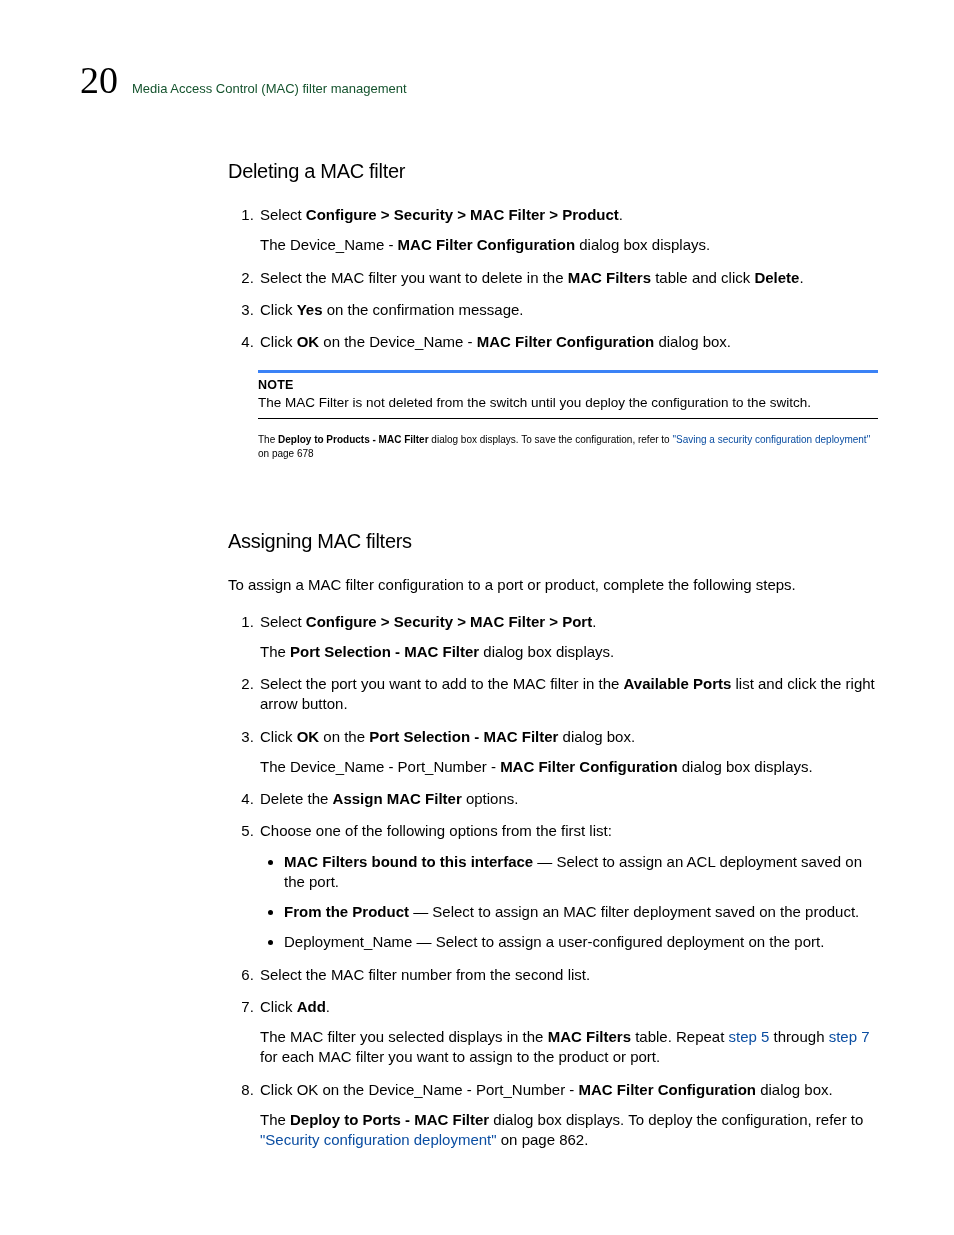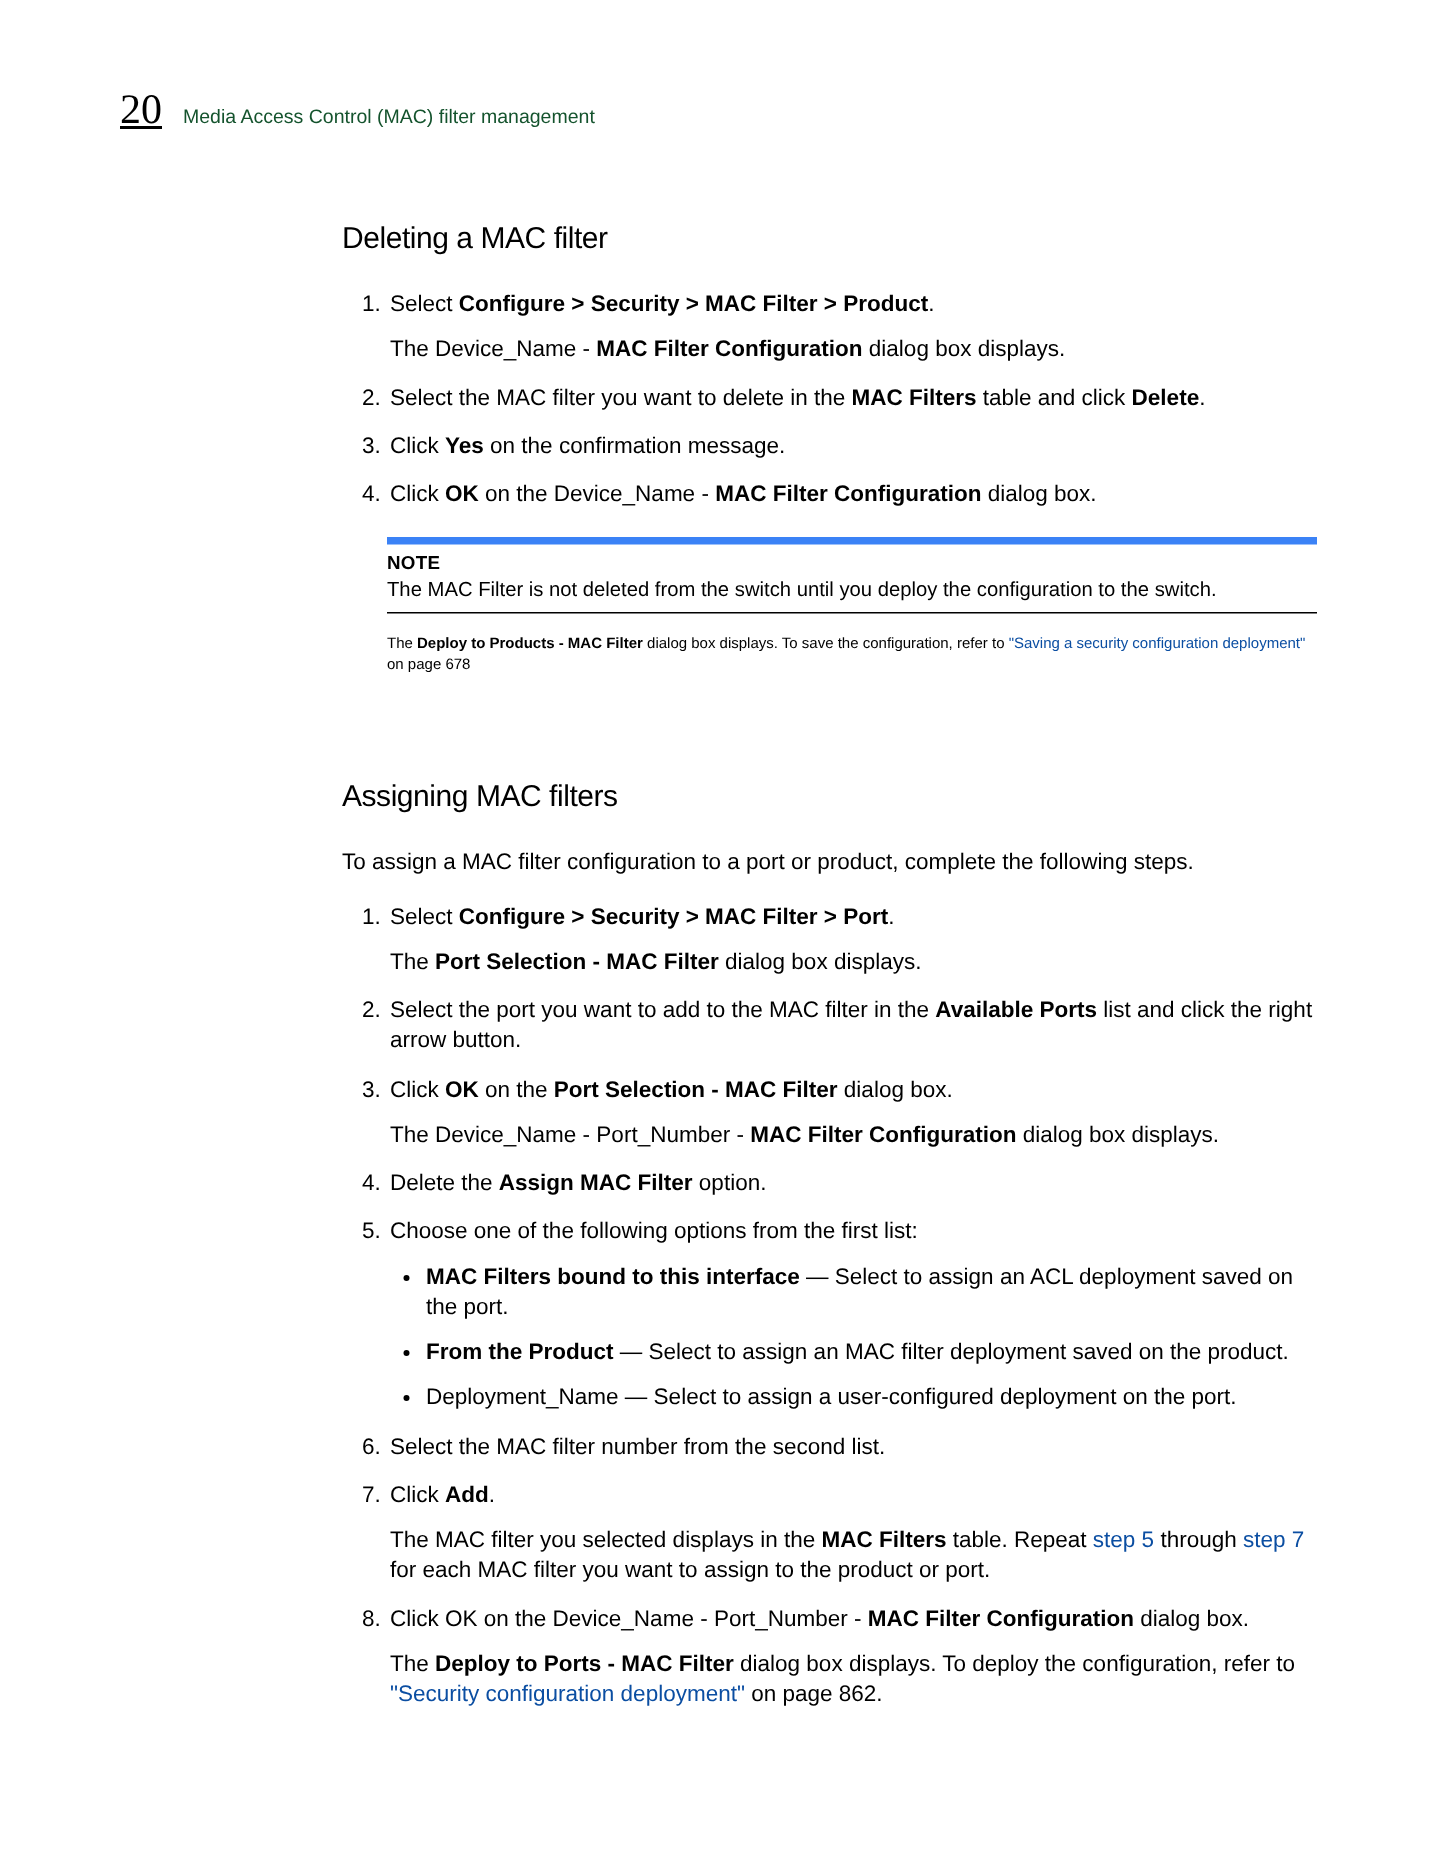--- a/index.html
+++ b/index.html
@@ -19,23 +19,22 @@
     padding: 58px 80px 60px 80px;
   }
   .header {
     display: flex;
     align-items: baseline;
     gap: 14px;
     margin-bottom: 58px;
   }
   .chapnum {
     font-family: Georgia, 'Times New Roman', serif;
-    font-size: 28px;
+    font-size: 38px;
     font-weight: 400;
-    text-decoration: underline;
   }
   .breadcrumb {
     font-size: 13px;
     color: #14532d;
   }
   .content {
     margin-left: 148px;
     width: 650px;
   }
   h2.section {
@@ -69,21 +68,21 @@
     margin: 10px 0 0 0;
   }
   ul.bullets > li {
     margin-bottom: 10px;
   }
   .b { font-weight: 700; }
   .i { }
   .link { color: #0b4ea2; }
   .notebox {
     margin: 18px 0 14px 30px;
-    border-top: 5px solid #3b82f6;
+    border-top: 3px solid #3b82f6;
     border-bottom: 1px solid #000;
     padding: 4px 0 6px 0;
     font-size: 13.5px;
     line-height: 1.35;
   }
   .notebox .nlabel {
     font-weight: 700;
     font-size: 12.5px;
     letter-spacing: 0.2px;
   }
@@ -151,21 +150,21 @@
       <li>
         <span>Select the port you want to add to the MAC filter in the </span><span class="b">Available Ports</span><span> list and click the right arrow button.</span>
       </li>
       <li>
         <span>Click </span><span class="b">OK</span><span> on the </span><span class="b">Port Selection - MAC Filter</span><span> dialog box.</span>
         <p class="sub">
           <span>The </span><span class="i">Device_Name</span><span> - </span><span class="i">Port_Number</span><span> - </span><span class="b">MAC Filter Configuration</span><span> dialog box displays.</span>
         </p>
       </li>
       <li>
-        <span>Delete the </span><span class="b">Assign MAC Filter</span><span> option.</span>
+        <span>Delete the </span><span class="b">Assign MAC Filter</span><span> options.</span>
       </li>
       <li>
         <span>Choose one of the following options from the first list:</span>
         <ul class="bullets">
           <li>
             <span class="b">MAC Filters bound to this interface</span><span> — Select to assign an ACL deployment saved on the port.</span>
           </li>
           <li>
             <span class="b">From the Product</span><span> — Select to assign an MAC filter deployment saved on the product.</span>
           </li>

